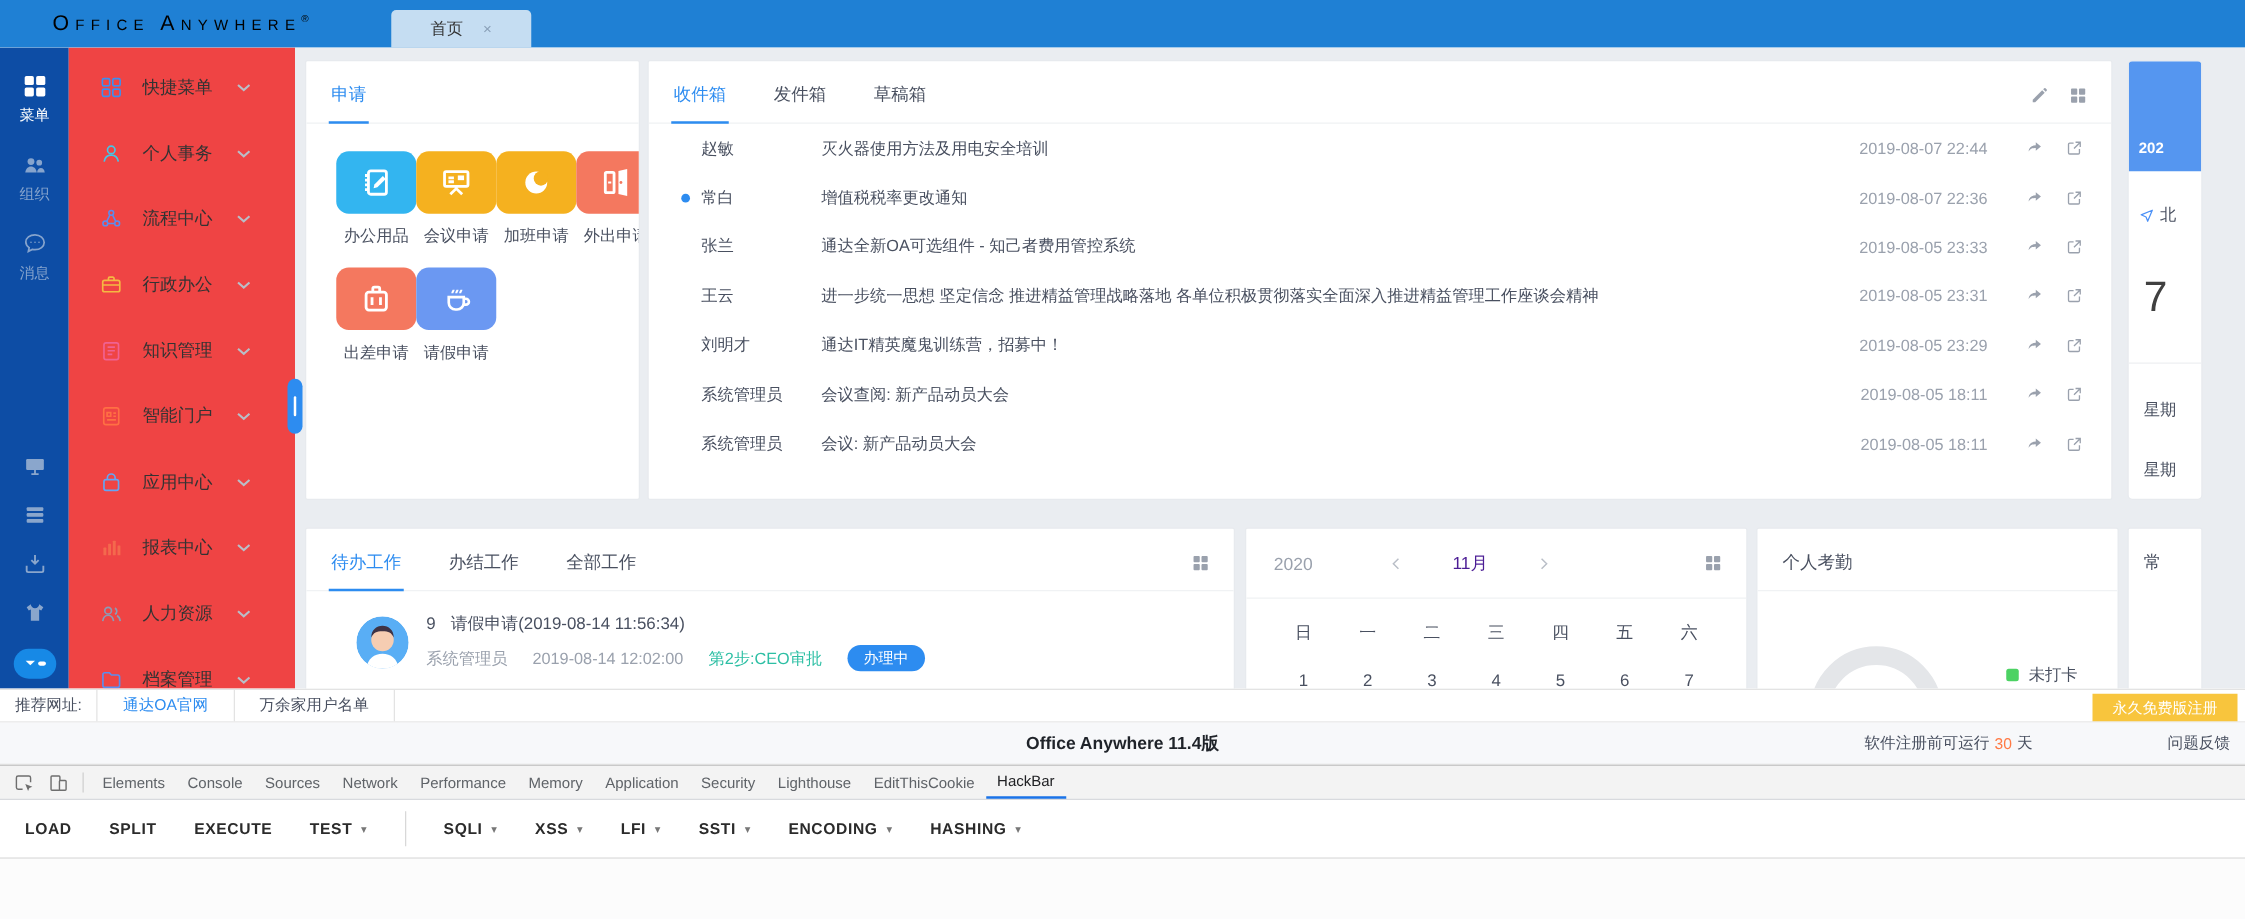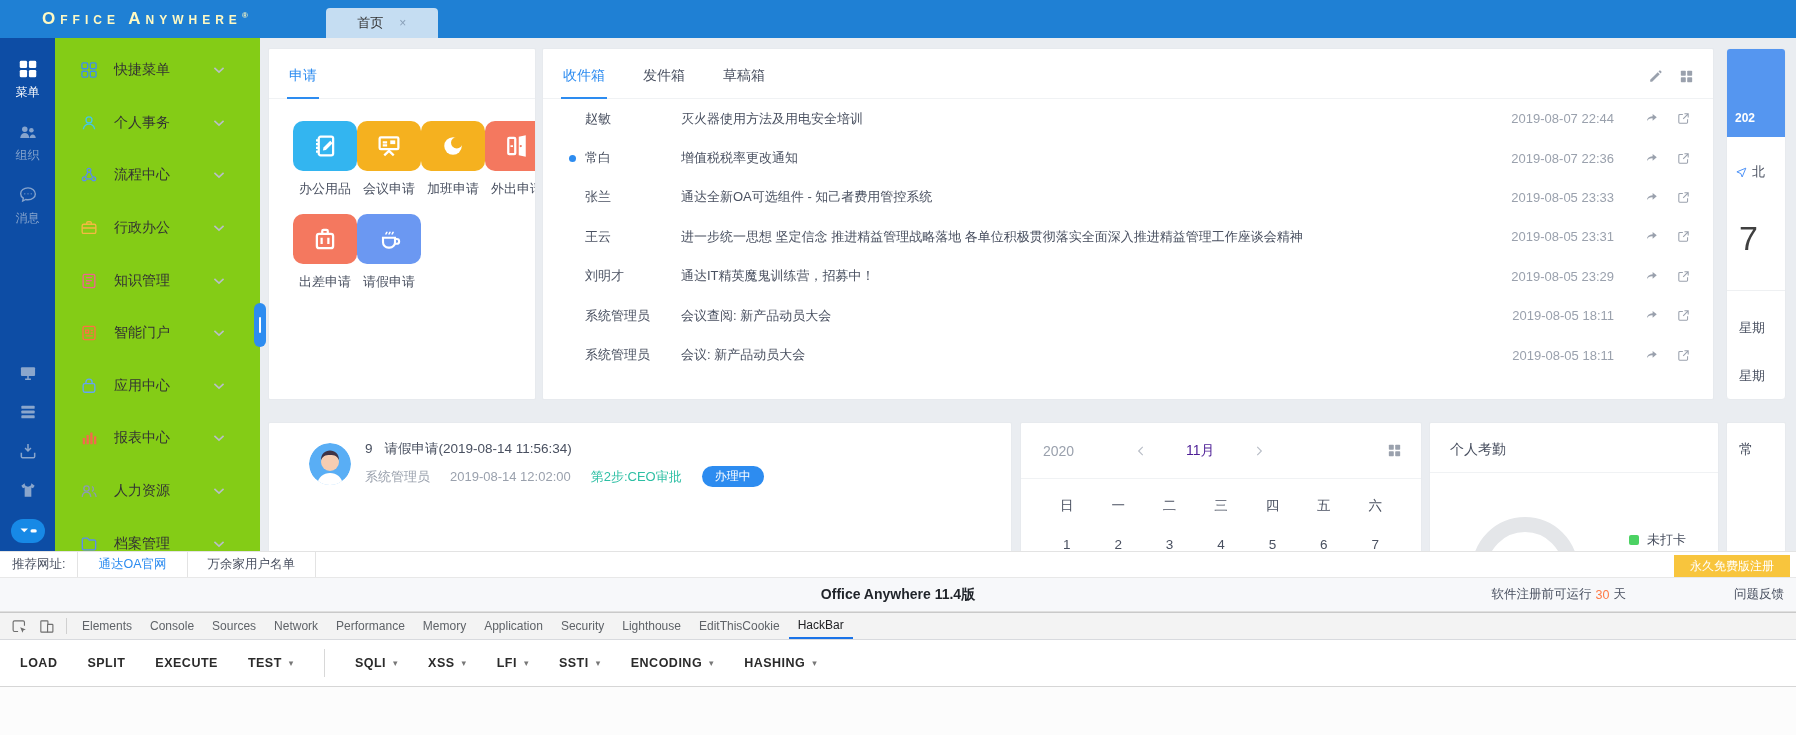--- a/index.html
+++ b/index.html
@@ -3,38 +3,38 @@
 <meta charset="utf-8">
 <style>
   *{box-sizing:border-box;margin:0;padding:0}
   html,body{width:1796px;height:735px;overflow:hidden}
   body{font-family:"Liberation Sans","DejaVu Sans",sans-serif;background:#fff;position:relative;-webkit-font-smoothing:antialiased}
   .band{position:absolute;left:0;right:0}
   svg{display:block}
 
   
   #topbar{top:0;height:38px;background:#1f80d4;display:flex;align-items:flex-end}
-  .logo{margin:0 12px 9px 42px;color:#fef9c3;font-weight:bold;letter-spacing:5px;white-space:nowrap}
+  .logo{margin:0 0 9px 42px;color:#000000;font-weight:normal;letter-spacing:5px;white-space:nowrap}
   .logo .big{font-size:17px}.logo .sm{font-size:12px}
   .logo .reg{font-size:8px;vertical-align:super;letter-spacing:0}
   .tab-home{margin-left:66px;height:30px;width:112px;background:#c5ddf2;border-radius:4px 4px 0 0;
     display:flex;align-items:center;justify-content:center;gap:16px;font-size:13px;color:#333;cursor:pointer}
   .tab-close{color:#8aa0b8;font-size:12px;cursor:pointer}
 
   
   #workspace{top:38px;height:513px;display:flex;overflow:hidden}
   #rail{width:55px;background:#0d4da5;display:flex;flex-direction:column;align-items:center;flex-shrink:0}
   .rail-item{margin-top:20px;display:flex;flex-direction:column;align-items:center;gap:4px;color:#86a4cd;font-size:12px;cursor:pointer}
   .rail-item.active{color:#fff}
   .rail-item svg{width:22px;height:22px}
   .rail-bottom{margin-top:auto;display:flex;flex-direction:column;align-items:center;gap:19px;padding-bottom:8px}
   .rail-bottom svg{width:20px;height:20px;color:#8aa6cc}
   .rail-pill{width:34px;height:24px;border-radius:12px;background:#1789e6;display:flex;align-items:center;justify-content:center;cursor:pointer}
 
-  #sidebar{width:205px;background:#84cc16;position:relative;flex-shrink:0}
+  #sidebar{width:181px;background:#ef4444;position:relative;flex-shrink:0}
   #side-list{list-style:none;padding-top:6px}
   #side-list li{height:52.6px;display:flex;align-items:center;padding:0 16px 0 24px;cursor:pointer}
   #side-list li svg{width:20px;height:20px;margin-right:15px;flex-shrink:0}
   .side-label{font-size:14px;color:#333;flex:1}
   .chev{width:13px;height:13px;color:#b9bec7;flex-shrink:0}
   .c-blue{color:#3d8ef0}.c-cyan{color:#45c6e8}.c-bluish{color:#5b8def}.c-yellow{color:#f5b942}
   .c-pink{color:#f06292}.c-orange{color:#ff7043}.c-lblue{color:#64a5f4}.c-red{color:#f4694d}
   .c-gray{color:#8c9bb5}
   .collapse-handle{position:absolute;right:-6px;top:265px;width:12px;height:44px;background:#2d8cf0;border-radius:6px;
     display:flex;align-items:center;justify-content:center;cursor:pointer;z-index:5}
@@ -521,20 +521,33 @@
               <svg viewBox="0 0 24 24" fill="none" stroke="currentColor" stroke-width="1.7">
                 <path d="M18.5 13v5a1.5 1.5 0 01-1.5 1.5H6A1.5 1.5 0 014.5 18V7A1.5 1.5 0 016 5.5h5"></path>
                 <path d="M13.5 4.5h6v6M19 5l-7.5 7.5"></path>
               </svg>
             </span>
         </div>
       </div>
     </div>
 
     <div class="panel" id="p-todo">
+      <div class="phead">
+        <span class="ptab active">待办工作</span>
+        <span class="ptab">办结工作</span>
+        <span class="ptab">全部工作</span>
+        <span class="phead-icons">
+          <svg viewBox="0 0 24 24" fill="currentColor">
+              <rect x="4" y="4" width="7" height="7" rx="1"></rect>
+              <rect x="13" y="4" width="7" height="7" rx="1"></rect>
+              <rect x="4" y="13" width="7" height="7" rx="1"></rect>
+              <rect x="13" y="13" width="7" height="7" rx="1"></rect>
+            </svg>
+        </span>
+      </div>
       <div class="todo-item">
         <span class="avatar">
           <svg viewBox="0 0 42 42">
               <circle cx="21" cy="21" r="21" fill="#59aef5"></circle>
               <circle cx="21" cy="19" r="9" fill="#f6cdb2"></circle>
               <path d="M12 17c0-6 4-9.5 9-9.5s9 3.5 9 9.5c-2-4-4-5-9-5s-7 1-9 5z" fill="#3f3345"></path>
               <path d="M8 42c1-8 6.5-12 13-12s12 4 13 12z" fill="#fff"></path>
             </svg>
         </span>
         <div>

